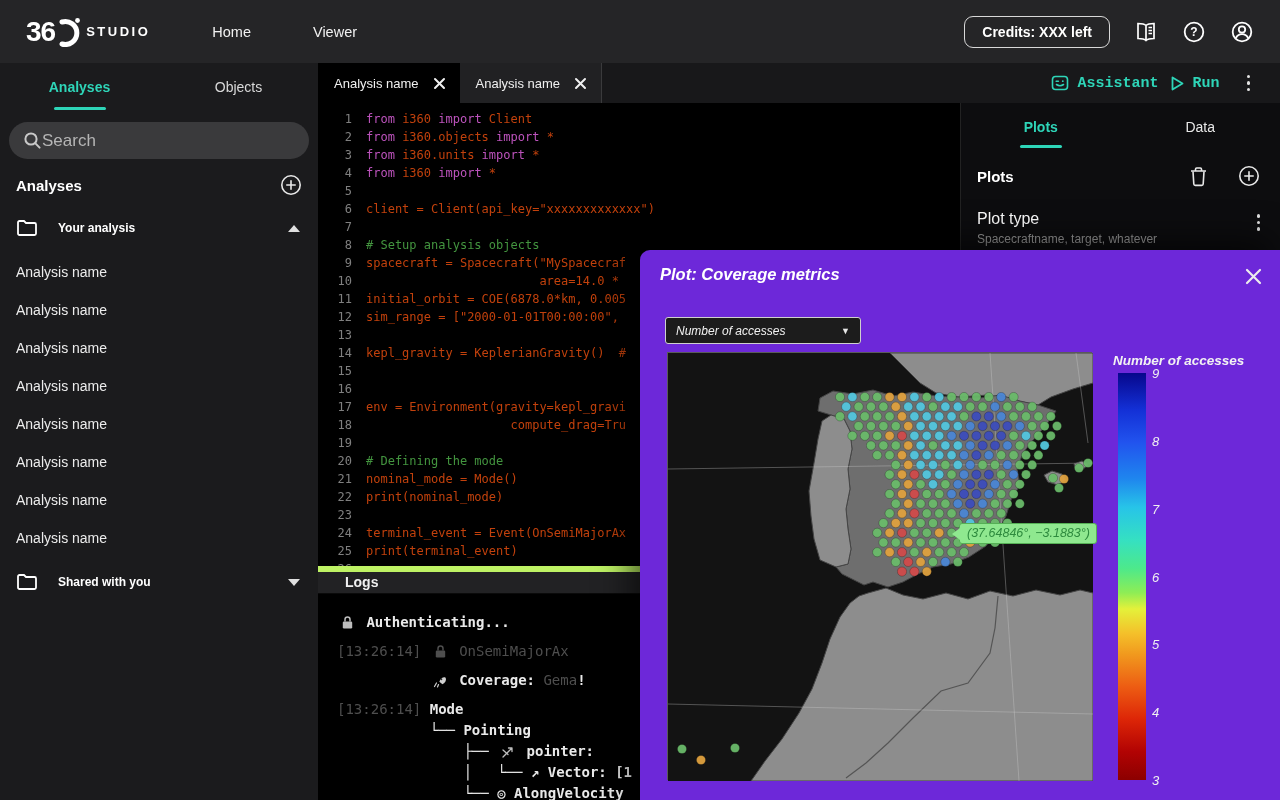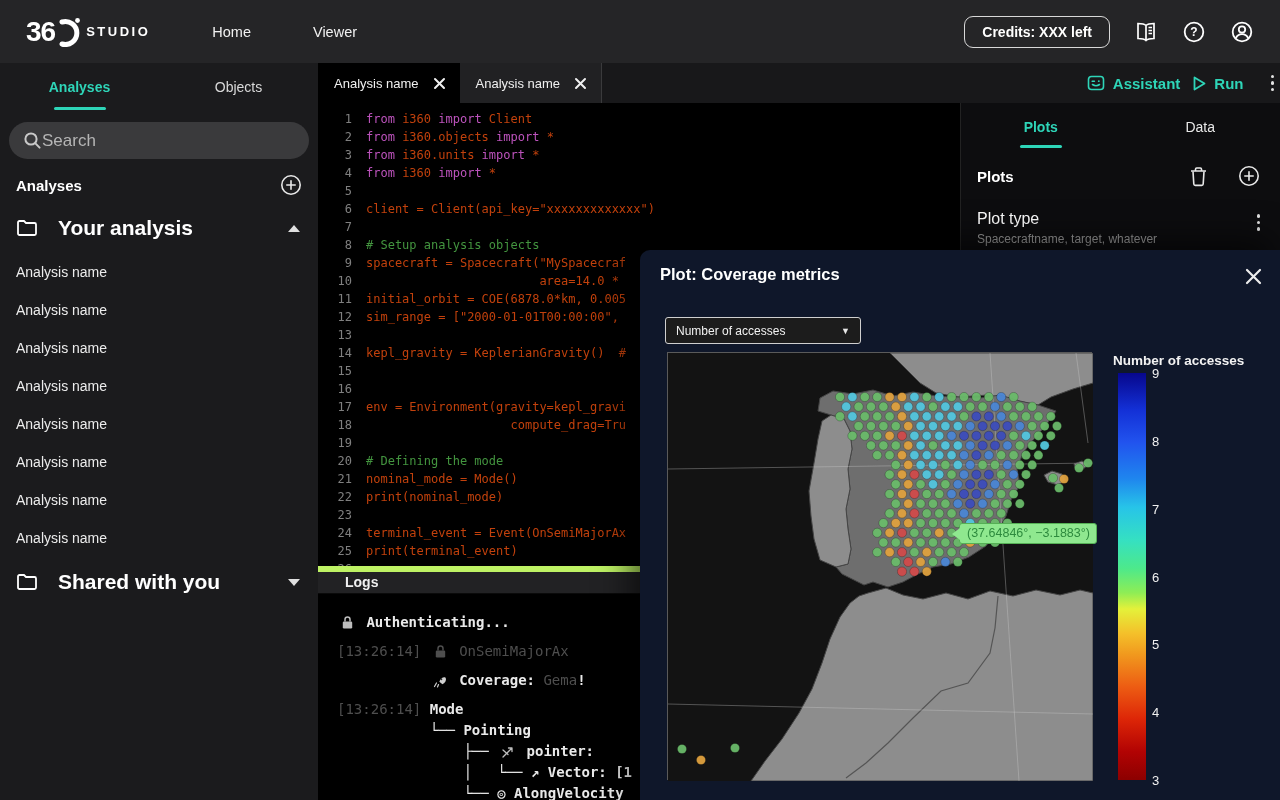--- a/index.html
+++ b/index.html
@@ -20,33 +20,33 @@
   .side-tabs { display:flex; height:47px; }
   .side-tab { width:50%; display:flex; align-items:center; justify-content:center; font-size:14px; color:#d9d9d9; position:relative; cursor:pointer; }
   .side-tab.active { color:#2ed5b8; font-weight:600; }
   .side-tab.active::after { content:""; position:absolute; bottom:0; left:calc(50% - 26px); width:52px; height:3px; background:#2ed5b8; border-radius:2px; }
   .search-wrap { margin:12px 9px 4px 9px; height:37px; background:#3a3a3c; border-radius:19px; display:flex; align-items:center; padding:0 14px; }
   .search-wrap input { background:transparent; border:none; outline:none; color:#e8e8e8; font-size:17px; width:230px; font-family:"Liberation Sans",sans-serif; }
   .search-wrap input::placeholder { color:#b5b5b5; }
   .side-section { display:flex; align-items:center; padding:0 16px; height:44px; margin-top:4px; }
   .side-section-title { color:#fff; font-size:15px; font-weight:700; flex-grow:1; }
   .folder-row { display:flex; align-items:center; padding:0 18px 0 16px; height:42px; cursor:pointer; }
-  .folder-label { color:#fff; font-size:21px; font-weight:600; margin-left:20px; flex-grow:1; }
+  .folder-label { color:#fff; font-size:12px; font-weight:600; margin-left:20px; flex-grow:1; }
   .caret-up { width:0; height:0; border-left:6px solid transparent; border-right:6px solid transparent; border-bottom:7px solid #e0e0e0; }
   .caret-down { width:0; height:0; border-left:6px solid transparent; border-right:6px solid transparent; border-top:7px solid #e0e0e0; }
   .side-items { margin-top:4px; }
   .side-item { color:#ececec; font-size:14px; padding-left:16px; height:38px; display:flex; align-items:center; cursor:pointer; }
 
   
   .main { position:absolute; left:318px; top:63px; width:962px; height:737px; background:#0d0d0f; }
   .tabstrip { display:flex; height:40px; background:#18181a; align-items:stretch; }
   .ed-tab { display:flex; align-items:center; padding:0 14px 0 16px; font-size:13px; color:#f0f0f0; gap:14px; cursor:pointer; }
   .ed-tab.active { background:#000; }
   .ed-tab.inactive { background:#212123; border-right:1px solid #3a3a3c; }
-  .strip-right { margin-left:auto; display:flex; align-items:center; gap:13px; padding-right:0; }
+  .strip-right { margin-left:auto; display:flex; align-items:center; gap:13px; padding-right:24px;font-family:Liberation Mono, monospace; }
   .strip-btn { display:flex; align-items:center; gap:8px; color:#2ed5b8; font-size:15px; font-weight:600; cursor:pointer; }
   .kebab { display:flex; flex-direction:column; gap:3px; padding:4px 6px; cursor:pointer; margin-left:8px; }
   .kebab i { width:3.5px; height:3.5px; border-radius:50%; background:#e3e3e3; }
 
   .work { display:flex; height:697px; }
   .editor-col { width:642px; display:flex; flex-direction:column; }
   .panel { width:320px; background:#0d0d0f; border-left:1px solid #222; position:relative; }
 
   
   .code { height:472px; background:#000; overflow:hidden; padding-top:7px; font-family:"DejaVu Sans Mono","DejaVu Sans",monospace; font-size:12px; line-height:18px; }
@@ -73,21 +73,21 @@
   .panel-tab.active::after { content:""; position:absolute; bottom:2px; left:calc(50% - 21px); width:42px; height:3px; background:#2ed5b8; border-radius:2px; }
   .panel-head { display:flex; align-items:center; padding:0 20px 0 16px; height:40px; margin-top:6px; }
   .panel-head-title { color:#fff; font-size:15px; font-weight:700; flex-grow:1; }
   .panel-head .icons { display:flex; gap:30px; align-items:center; }
   .plot-item { padding:14px 14px 0 16px; display:flex; }
   .plot-item-text { flex-grow:1; }
   .plot-item-title { color:#fff; font-size:16px; }
   .plot-item-sub { color:#9e9e9e; font-size:12px; margin-top:4px; }
 
   
-  .modal { position:absolute; left:640px; top:250px; width:640px; height:550px; background:#0f172a; border-radius:10px 0 0 0; box-shadow:-10px -10px 34px rgba(0,0,0,.6); z-index:20; }
+  .modal { position:absolute; left:640px; top:250px; width:640px; height:550px; background:#6d28d9; border-radius:10px 0 0 0; box-shadow:-10px -10px 34px rgba(0,0,0,.6); z-index:20;font-style:italic; }
   .modal-title { position:absolute; left:20px; top:15px; color:#fff; font-size:16.5px; font-weight:700; }
   .modal-close { position:absolute; right:16px; top:15px; width:22px; height:22px; display:flex; align-items:center; justify-content:center; cursor:pointer; }
   .dropdown { position:absolute; left:25px; top:67px; width:196px; height:27px; background:#1c1c1c; border:1px solid #cfcfcf; border-radius:3px; display:flex; align-items:center; padding:0 10px; cursor:pointer; }
   .dropdown-label { color:#f2f2f2; font-size:12px; flex-grow:1; }
   .dropdown-arrow { color:#e8e8e8; font-size:9px; }
   .map-wrap { position:absolute; left:27px; top:102px; width:425px; height:428px; border:1px solid #5a5a5a; background:#131313; }
   .tooltip { position:absolute; left:291px; top:170px; background:#8fe88f; border:1px solid #55b055; border-radius:3px; color:#2e8b3e; font-size:12.5px; padding:2px 6px 3px 7px; white-space:nowrap; }
   .tooltip::before { content:""; position:absolute; left:-8px; top:50%; transform:translateY(-50%); border-top:6px solid transparent; border-bottom:6px solid transparent; border-right:8px solid #8fe88f; }
   .cb-title { position:absolute; left:473px; top:103px; color:#f2f2f2; font-size:13.5px; font-weight:700; }
   .cb-bar { position:absolute; left:478px; top:123px; width:28px; height:407px; }

